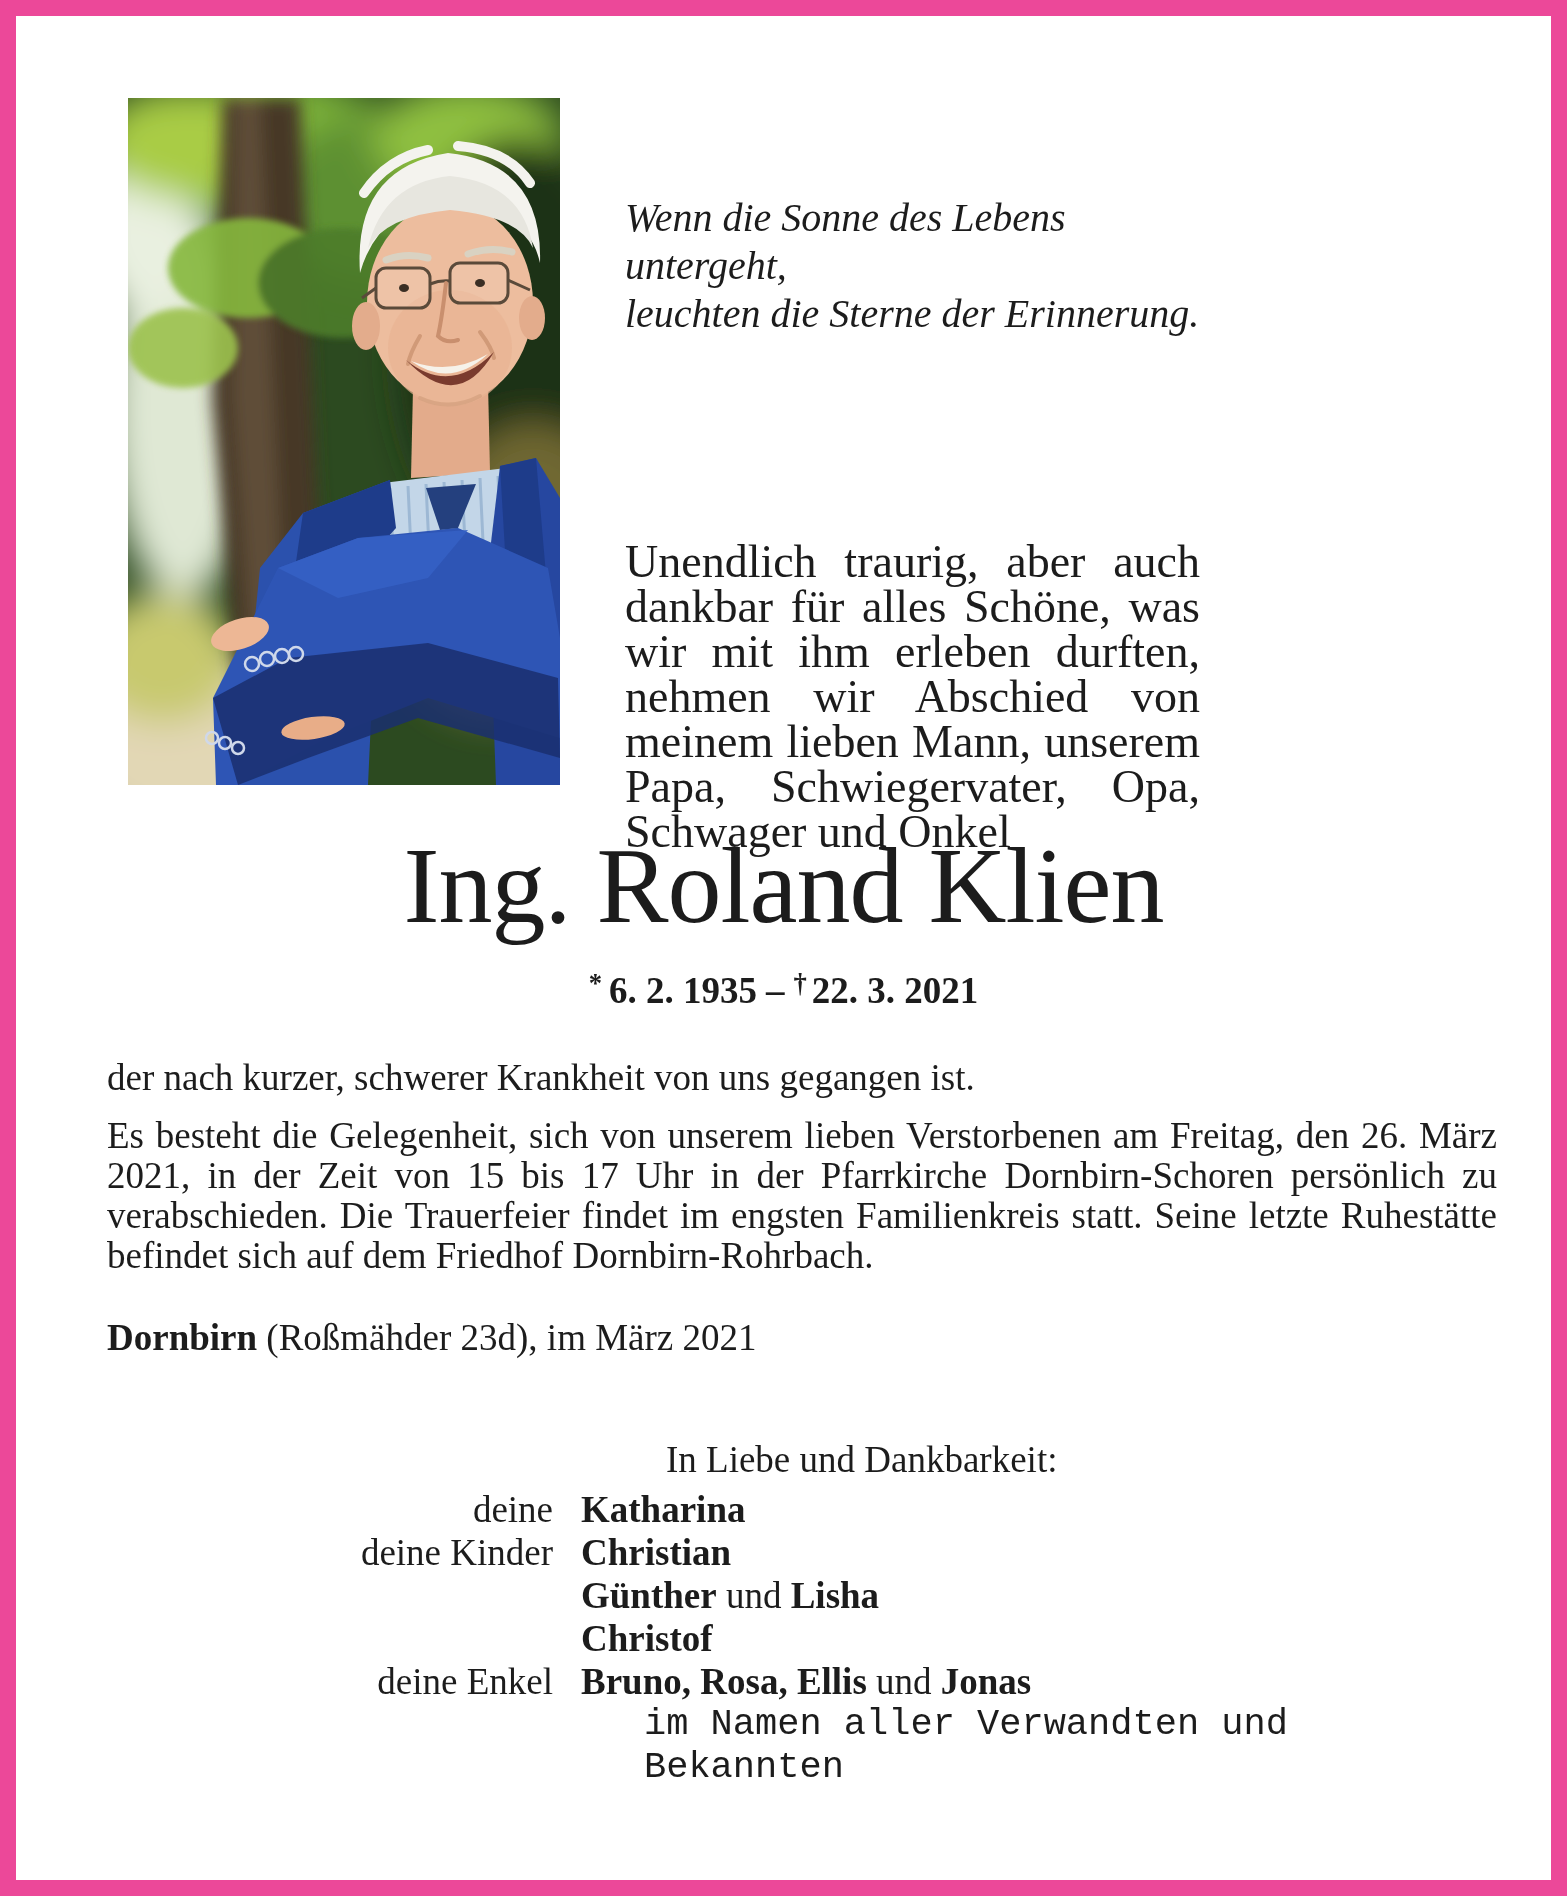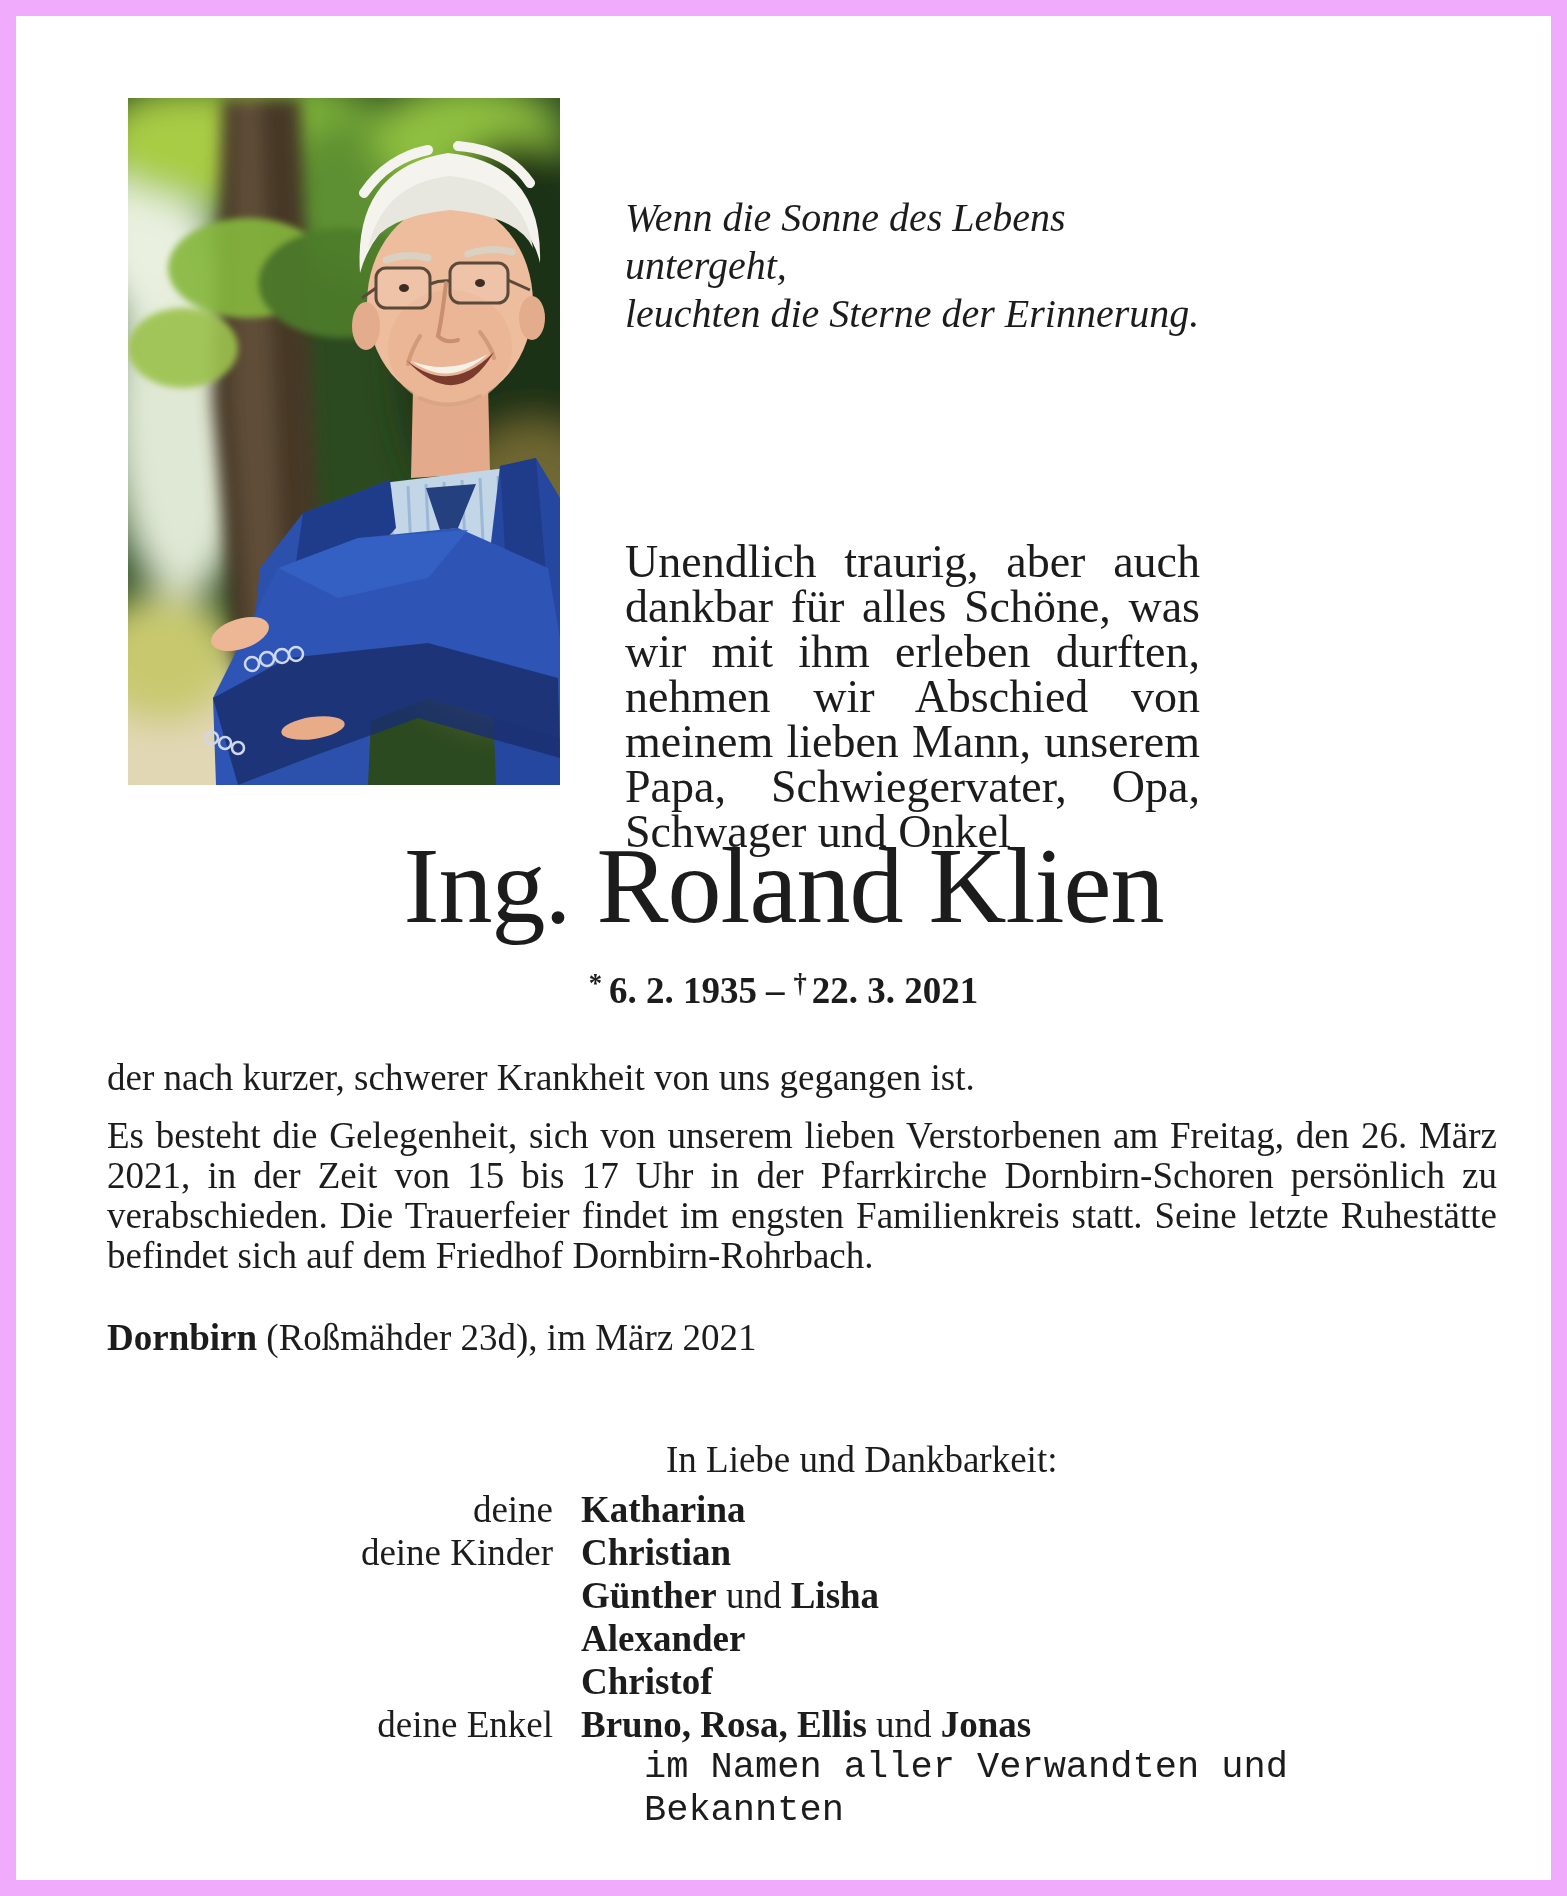--- a/index.html
+++ b/index.html
@@ -1,19 +1,19 @@
 <!DOCTYPE html>
 <html lang="de"><head>
 <meta charset="utf-8">
 <style>
   html,body{margin:0;padding:0;background:#444;}
   .page{
     position:relative;
     width:1567px;height:1896px;
-    background:#f0abfc;
+    background:#ec4899;
     box-sizing:border-box;
     font-family:"Liberation Serif","DejaVu Serif",serif;
     color:#1c1c1c;
   }
   .content{
     position:absolute;left:16px;top:16px;
     width:1535px;height:1864px;
     background:#ffffff;
     overflow:hidden;
   }
@@ -238,25 +238,20 @@
         <span class="sig-label"></span>
         <div class="sig-names">
           <b>Günther</b>
           <span>und</span>
           <b>Lisha</b>
         </div>
       </div>
 
       <div class="sig-row">
         <span class="sig-label"></span>
-        <div class="sig-names">
-          <b>Alexander</b>
-          <span></span>
-          <b></b>
-        </div>
       </div>
 
       <div class="sig-row">
         <span class="sig-label"></span>
         <div class="sig-names">
           <b>Christof</b>
           <span></span>
           <b></b>
         </div>
       </div>

